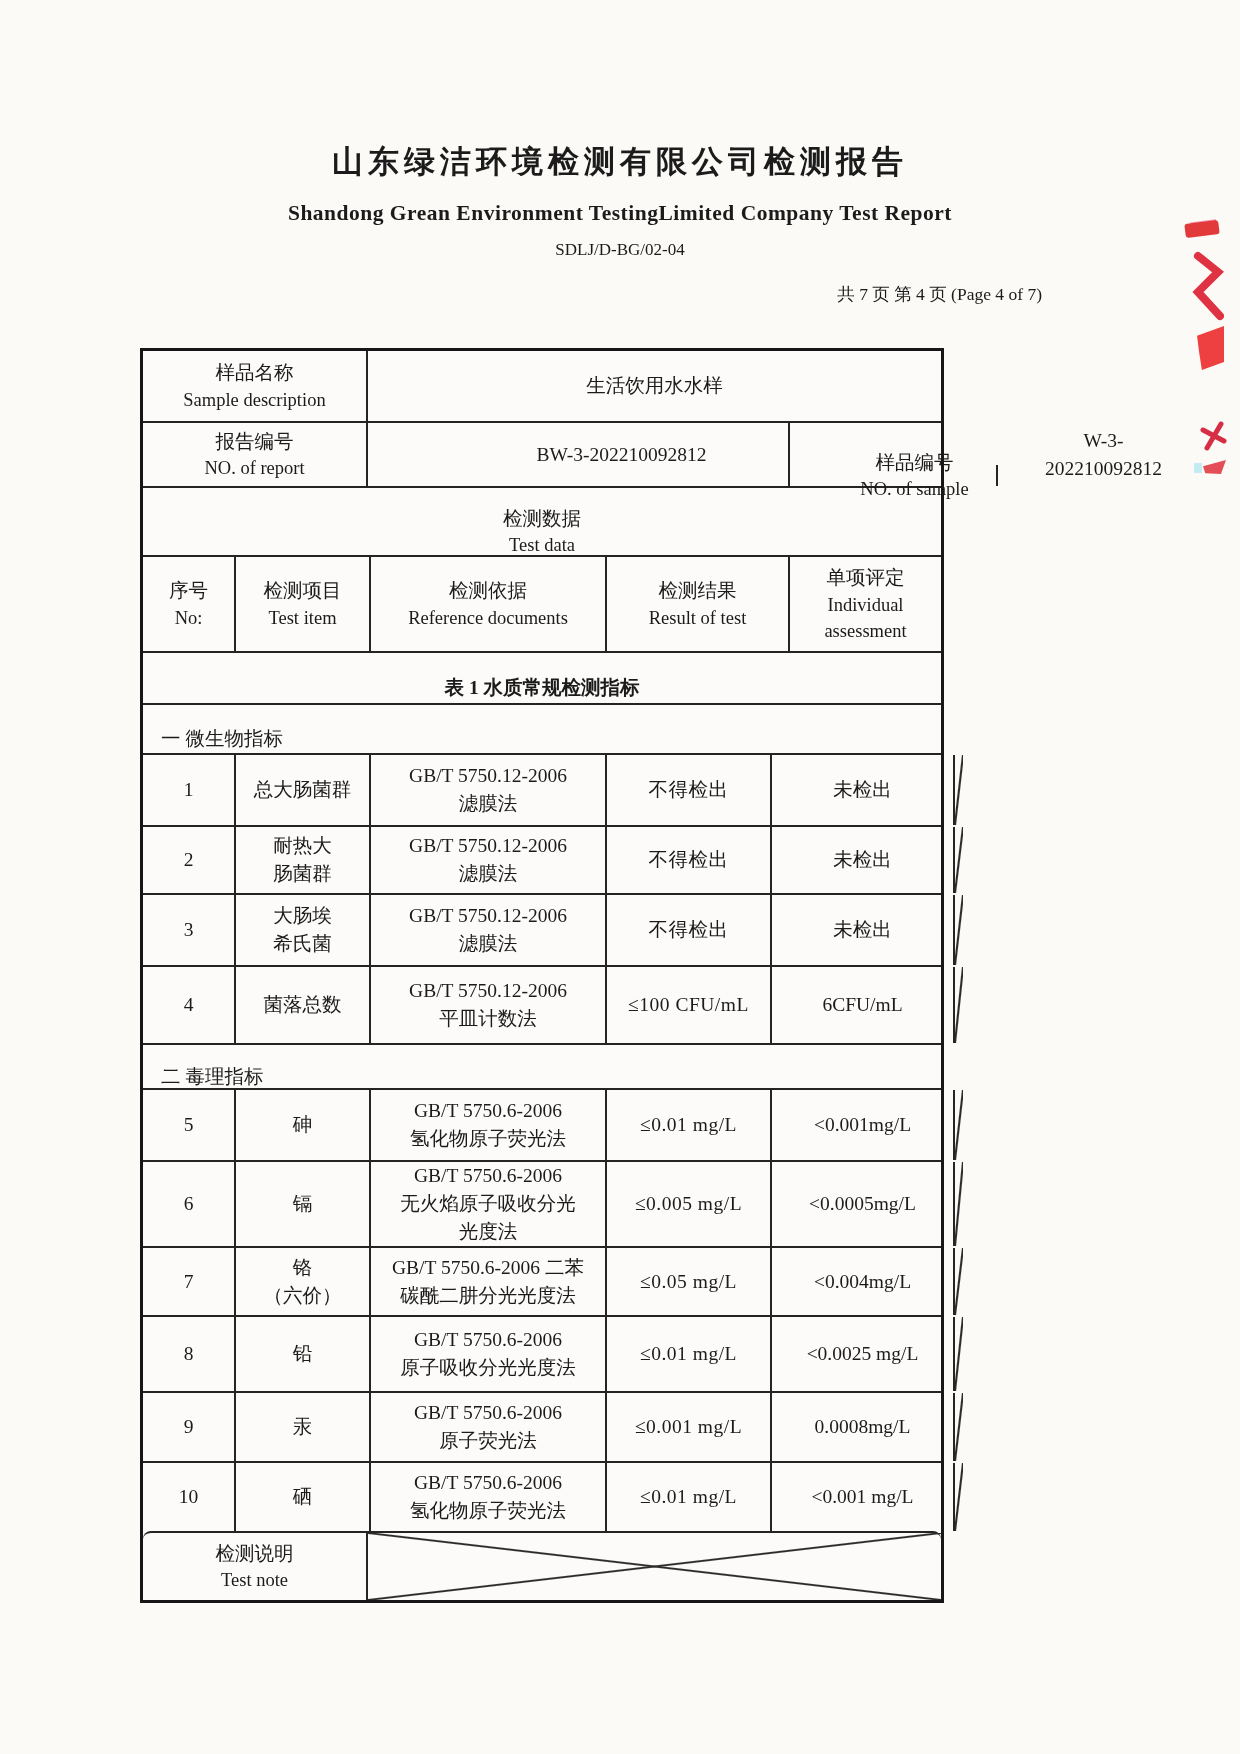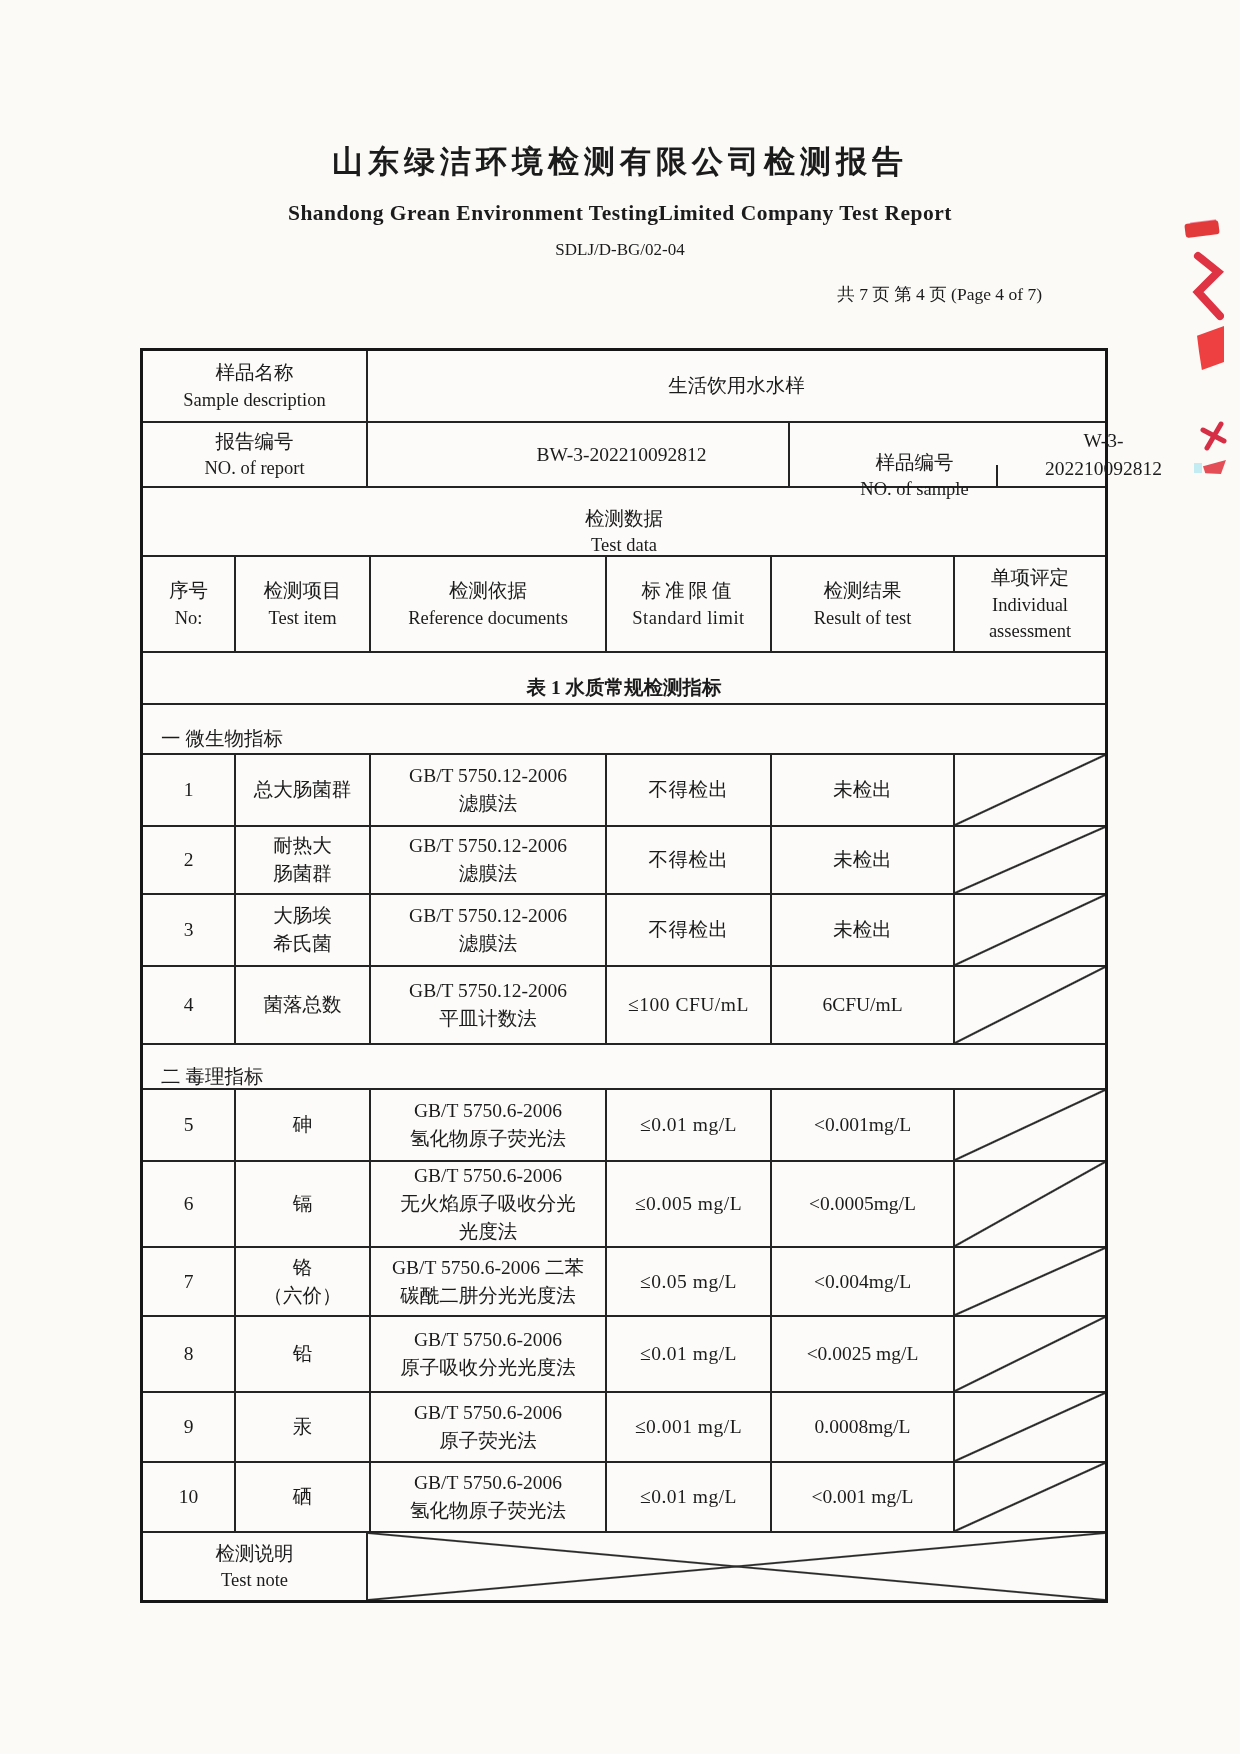--- a/index.html
+++ b/index.html
@@ -21,21 +21,21 @@
     letter-spacing:0.5px;line-height:30px;
   }
   .doc-code{margin-top:10px;text-align:center;font-size:17px;line-height:24px;}
   .page-info{
     width:968px;margin:20px 0 42px 140px;box-sizing:border-box;
     text-align:right;padding-right:66px;font-size:17.5px;line-height:24px;
   }
   
   .report-table{
     box-sizing:border-box;
-    width:968px;margin-left:140px;
+    width:804px;margin-left:140px;
     border:3px solid #161616;
     background:#fcfbf9;
   }
   .trow{display:flex;box-sizing:border-box;border-top:2px solid #242424;}
   .trow:first-child{border-top:none;}
   .cell{
     box-sizing:border-box;border-right:2px solid #242424;
     display:flex;flex-direction:column;justify-content:center;align-items:center;
     text-align:center;font-size:19.5px;line-height:1.42;white-space:pre-line;
     padding:2px 4px;
@@ -59,21 +59,21 @@
   .c6{flex:1;}
   .hspace{letter-spacing:4px;}
   
   .h-sample{height:70px;}
   .h-report{height:65px;gap:43px;}
   .h-testdata{height:69px;}
   .h-header{height:96px;}
   .h-t1{height:52px;}
   .h-sec1{height:50px;}
   .h-sec2{height:45px;}
-  .h-note{height:69px;}
+  .h-note{height:69px;border-radius:8px;}
   
   .slash{
     background-image:linear-gradient(to bottom right,
       transparent calc(50% - 1.6px), #2c2c2c calc(50% - 0.5px),
       #2c2c2c calc(50% + 0.5px), transparent calc(50% + 1.6px));
   }
   .xslash{
     background-image:
       linear-gradient(to bottom right,
         transparent calc(50% - 1.5px), #2c2c2c calc(50% - 0.4px),
@@ -140,24 +140,20 @@
         <div class="en">No:</div>
       </div>
       <div class="cell c2">
         <div>检测项目</div>
         <div class="en">Test item</div>
       </div>
       <div class="cell c3">
         <div>检测依据</div>
         <div class="en">Reference documents</div>
       </div>
-      <div class="cell c4">
-        <div class="hspace">标准限值</div>
-        <div class="en">Standard limit</div>
-      </div>
       <div class="cell c5">
         <div>检测结果</div>
         <div class="en">Result of test</div>
       </div>
       <div class="cell c6">
         <div>单项评定</div>
         <div class="en">Individual
 assessment</div>
       </div>
     </div>

